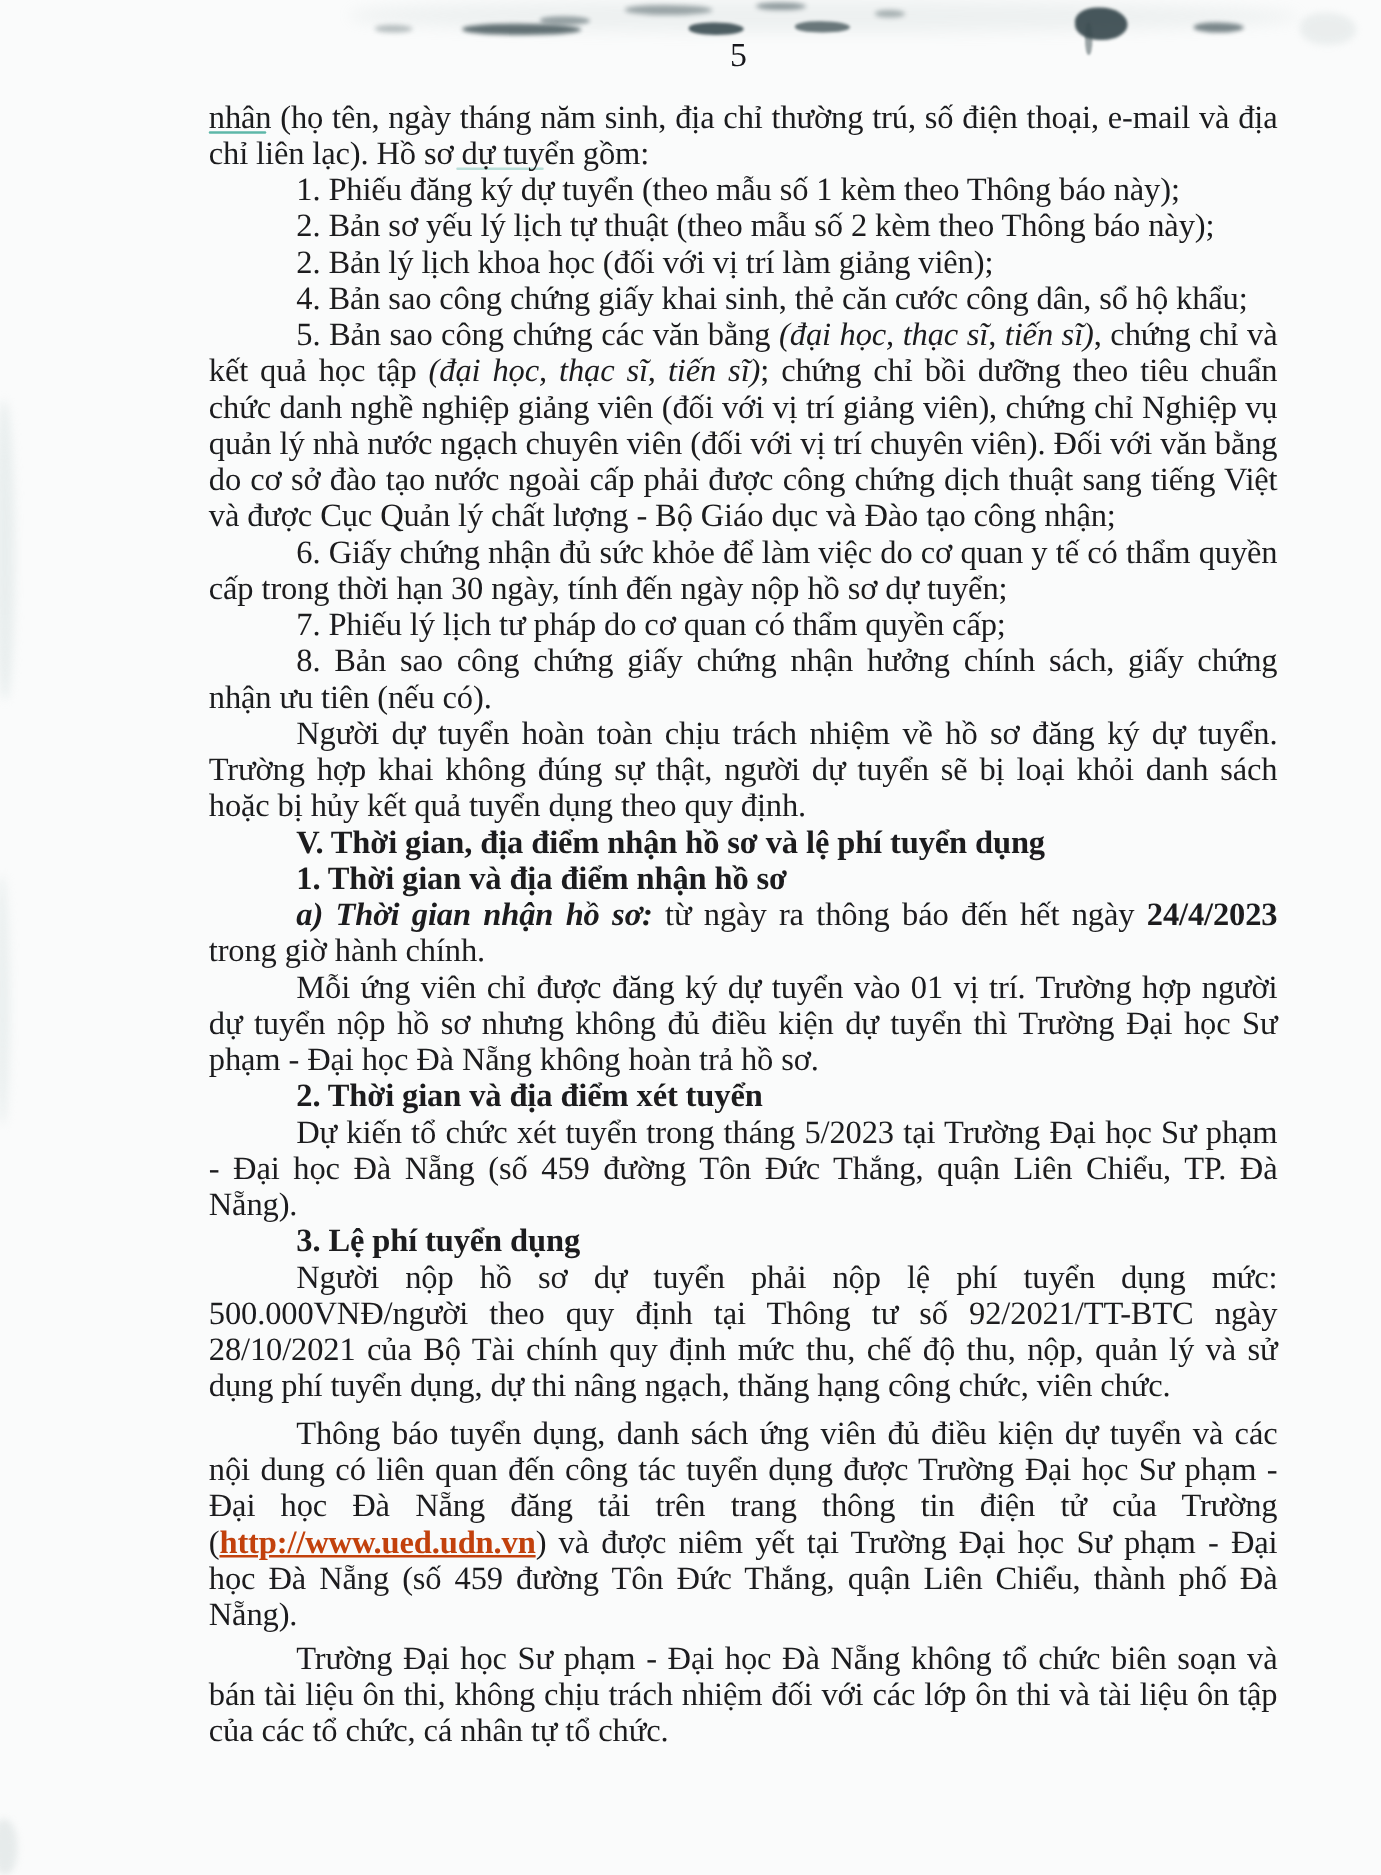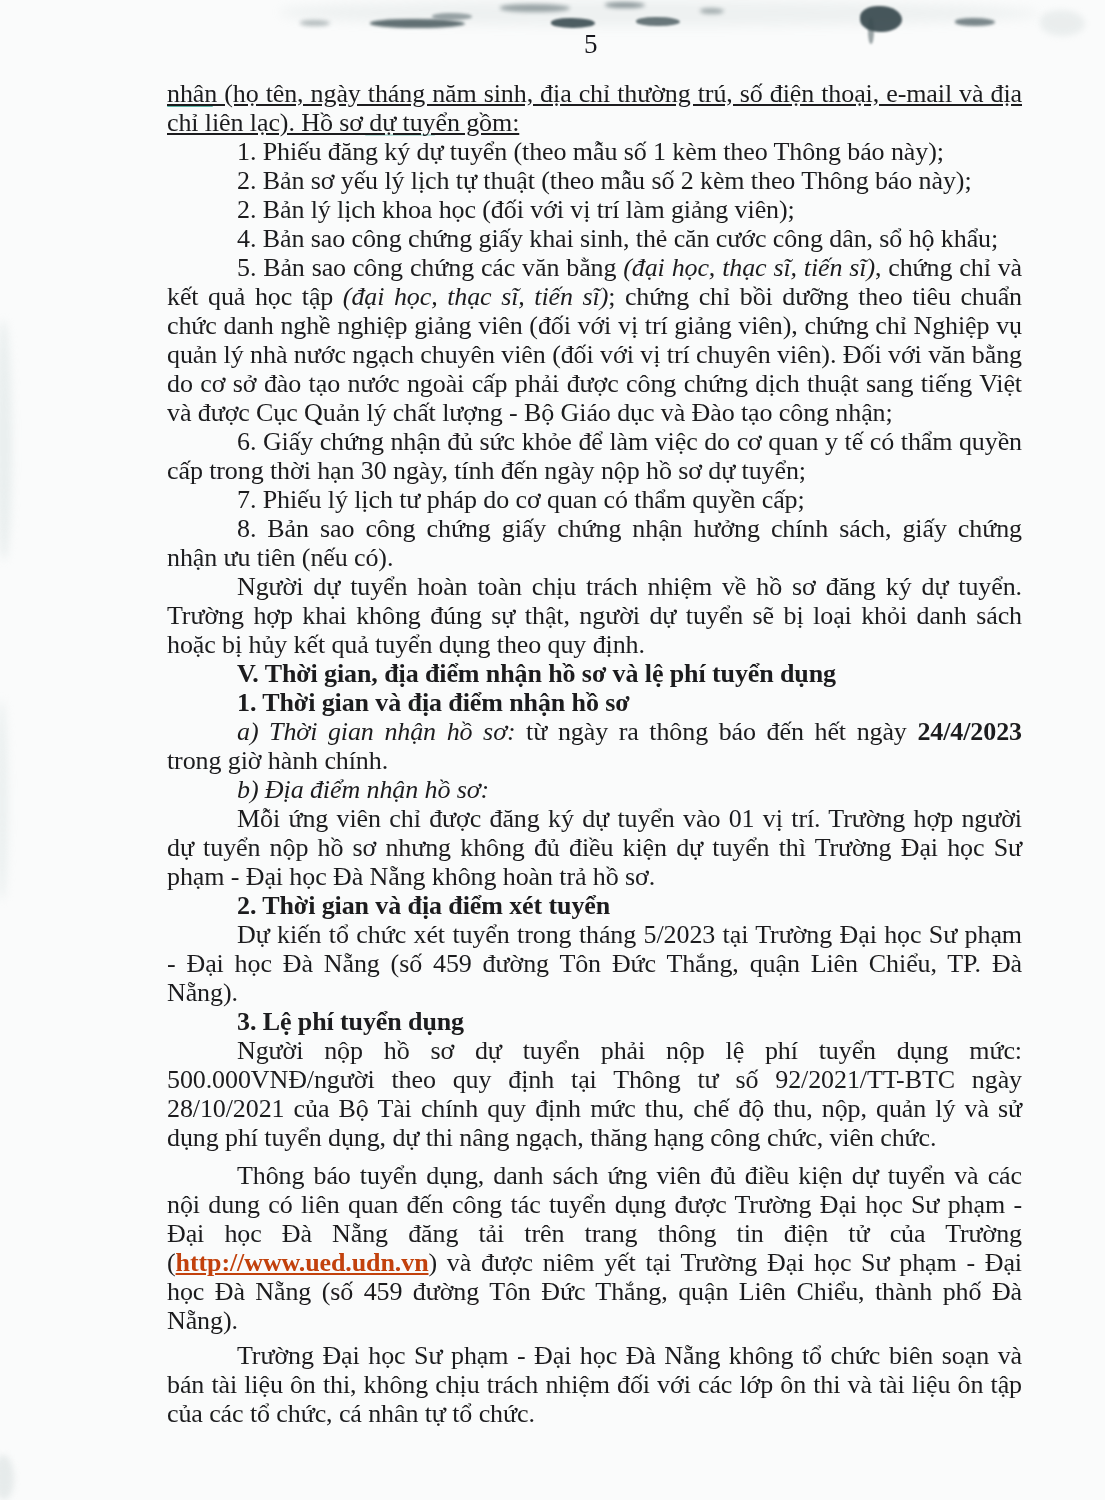--- a/index.html
+++ b/index.html
@@ -30,24 +30,24 @@
     font-size: 26px;
     line-height: 29px;
     letter-spacing: -0.1px;
     text-align: justify;
   }
   .body-text p {
     margin: 0;
     padding: 0;
     text-indent: 70px;
   }
-  .body-text p.noindent { text-indent: 0; text-decoration: underline; }
+  .body-text p.noindent { text-indent: 0; }
   .bold  { font-weight: bold; }
   .it    { font-style: italic; }
-  .boldit{ font-weight: normal; font-style: italic; }
+  .boldit{ font-weight: bold; font-style: italic; }
   .gap-before  { margin-top: 9px !important; }
   .gap-before2 { margin-top: 6px !important; }
   .link {
     font-weight: bold;
     text-decoration: underline;
     color: #c2410c;
   }
   
   .smudge { position: absolute; border-radius: 45% 55% 50% 50%; }
   .s-a { left: 370px; top: 19px; width: 95px; height: 9px;  background: #24383d; opacity: .70; filter: blur(1.5px); }
@@ -110,21 +110,20 @@
     <p>7. Phiếu lý lịch tư pháp do cơ quan có thẩm quyền cấp;</p>
     <p>8. Bản sao công chứng giấy chứng nhận hưởng chính sách, giấy chứng nhận ưu tiên (nếu có).</p>
 
     <p>Người dự tuyển hoàn toàn chịu trách nhiệm về hồ sơ đăng ký dự tuyển. Trường hợp khai không đúng sự thật, người dự tuyển sẽ bị loại khỏi danh sách hoặc bị hủy kết quả tuyển dụng theo quy định.</p>
 
     <p class="bold">V. Thời gian, địa điểm nhận hồ sơ và lệ phí tuyển dụng</p>
     <p class="bold">1. Thời gian và địa điểm nhận hồ sơ</p>
 
     <p><span class="boldit">a) Thời gian nhận hồ sơ:</span><span> từ ngày ra thông báo đến hết ngày </span><span class="bold">24/4/2023</span><span> trong giờ hành chính.</span></p>
 
-    <p class="boldit">b) Địa điểm nhận hồ sơ:</p>
 
     <p>Mỗi ứng viên chỉ được đăng ký dự tuyển vào 01 vị trí. Trường hợp người dự tuyển nộp hồ sơ nhưng không đủ điều kiện dự tuyển thì Trường Đại học Sư phạm - Đại học Đà Nẵng không hoàn trả hồ sơ.</p>
 
     <p class="bold">2. Thời gian và địa điểm xét tuyển</p>
     <p>Dự kiến tổ chức xét tuyển trong tháng 5/2023 tại Trường Đại học Sư phạm - Đại học Đà Nẵng (số 459 đường Tôn Đức Thắng, quận Liên Chiểu, TP. Đà Nẵng).</p>
 
     <p class="bold">3. Lệ phí tuyển dụng</p>
     <p>Người nộp hồ sơ dự tuyển phải nộp lệ phí tuyển dụng mức: 500.000VNĐ/người theo quy định tại Thông tư số 92/2021/TT-BTC ngày 28/10/2021 của Bộ Tài chính quy định mức thu, chế độ thu, nộp, quản lý và sử dụng phí tuyển dụng, dự thi nâng ngạch, thăng hạng công chức, viên chức.</p>
 
     <p class="gap-before"><span>Thông báo tuyển dụng, danh sách ứng viên đủ điều kiện dự tuyển và các nội dung có liên quan đến công tác tuyển dụng được Trường Đại học Sư phạm - Đại học Đà Nẵng đăng tải trên trang thông tin điện tử của Trường (</span><span class="link">http://www.ued.udn.vn</span><span>) và được niêm yết tại Trường Đại học Sư phạm - Đại học Đà Nẵng (số 459 đường Tôn Đức Thắng, quận Liên Chiểu, thành phố Đà Nẵng).</span></p>

